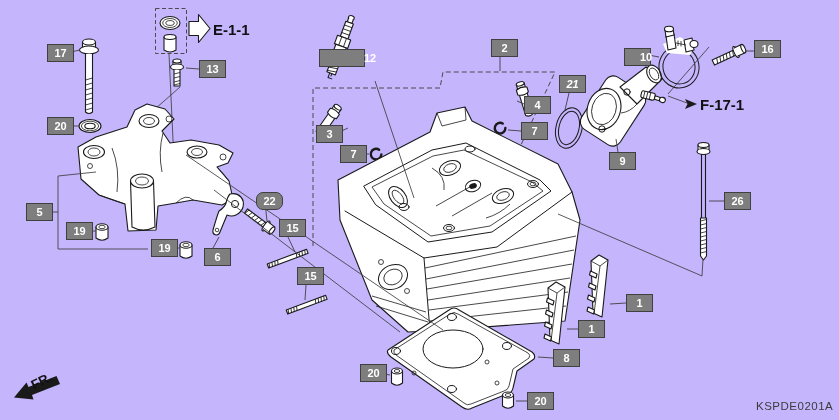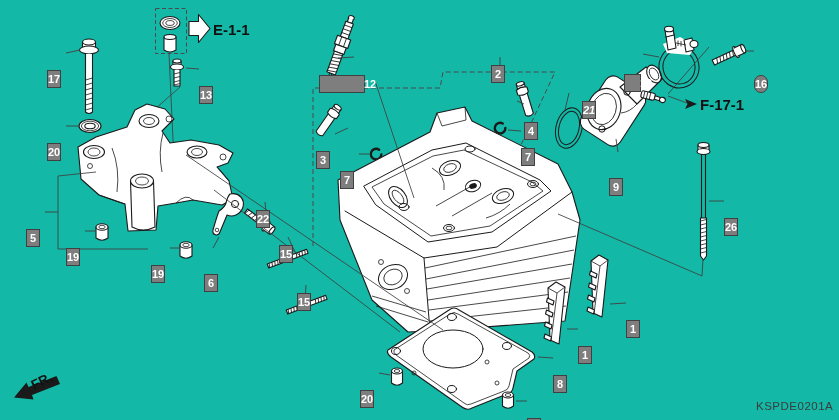--- a/index.html
+++ b/index.html
@@ -1,32 +1,32 @@
 <!DOCTYPE html>
 <html style="--callout-bg: #7e7e7e; --callout-border: #404040; --callout-text: #ffffff;"><head>
 <meta charset="utf-8">
 <style>
   html,body{margin:0;padding:0;background:#fff;}
-  .stage{position:relative;width:839px;height:420px;background:#14b8a6;overflow:hidden;
+  .stage{position:relative;width:839px;height:420px;background:#c4b5fd;overflow:hidden;
          font-family:"Liberation Sans",sans-serif;}
   .stage svg{position:absolute;left:0;top:0;}
   .p{fill:#fff;stroke:#1a1a1a;stroke-width:1.1;stroke-linejoin:round;stroke-linecap:round;}
   .ln{fill:none;stroke:#1a1a1a;stroke-width:1;stroke-linejoin:round;stroke-linecap:round;}
   .fine{fill:none;stroke:#1a1a1a;stroke-width:0.8;}
   .thin{fill:none;stroke:#3f3f3f;stroke-width:0.85;}
   .dash{fill:none;stroke:#4a4a4a;stroke-width:1;stroke-dasharray:5 3;}
   .leader{fill:none;stroke:#3f3f3f;stroke-width:0.9;}
   .dark{fill:#1a1a1a;stroke:none;}
   .ref-text{font:bold 15px "Liberation Sans",sans-serif;fill:#111;}
   .fr-text{font:bold 13.5px "Liberation Sans",sans-serif;fill:#111;}
   .code-text{font:11.5px "Liberation Sans",sans-serif;fill:#3c3c3c;letter-spacing:.5px;}
-  .callout{position:absolute;width:14px;height:18px;box-sizing:border-box;
+  .callout{position:absolute;width:27px;height:18px;box-sizing:border-box;
            background:var(--callout-bg,#7e7e7e);border:1px solid var(--callout-border,#404040);
            color:var(--callout-text,#fff);font:bold 11px/16px "Liberation Sans",sans-serif;
-           text-align:center;cursor:pointer;margin-top:26px;}
+           text-align:center;cursor:pointer;}
 </style>
 </head>
 <body>
 
 <div class="stage">
 <svg width="839" height="420" viewBox="0 0 839 420">
 
   <g>
     <path class="thin" d="M169,54 L175,183"></path>
     <path class="thin" d="M180,87 L113,146"></path>
@@ -345,32 +345,32 @@
 </svg>
 
 <div id="callouts">
       <div class="callout" style="left: 47px; top: 44px;">17</div>
       <div class="callout" style="left: 47px; top: 117px;">20</div>
       <div class="callout" style="left: 199px; top: 60px;">13</div>
       <div class="callout" style="left: 26px; top: 203px;">5</div>
       <div class="callout" style="left: 66px; top: 222px;">19</div>
       <div class="callout" style="left: 151px; top: 239px;">19</div>
       <div class="callout" style="left: 204px; top: 248px;">6</div>
-      <div class="callout" style="left: 256px; top: 184px;">22</div>
+      <div class="callout" style="left: 256px; top: 192px; border-radius: 7px;">22</div>
       <div class="callout" style="left: 279px; top: 219px;">15</div>
       <div class="callout" style="left: 297px; top: 267px;">15</div>
       <div class="callout" style="left: 319px; top: 49px; padding-left: 44px;">12</div>
       <div class="callout" style="left: 316px; top: 125px;">3</div>
       <div class="callout" style="left: 340px; top: 145px;">7</div>
       <div class="callout" style="left: 491px; top: 39px;">2</div>
       <div class="callout" style="left: 524px; top: 96px;">4</div>
       <div class="callout" style="left: 521px; top: 122px;">7</div>
-      <div class="callout" style="left: 582px; top: 75px; font-style: italic;">21</div>
+      <div class="callout" style="left: 559px; top: 75px; font-style: italic;">21</div>
       <div class="callout" style="left: 624px; top: 48px; padding-left: 15px;">10</div>
-      <div class="callout" style="left: 754px; top: 49px; border-radius: 7px;">16</div>
+      <div class="callout" style="left: 754px; top: 40px;">16</div>
       <div class="callout" style="left: 609px; top: 152px;">9</div>
       <div class="callout" style="left: 724px; top: 192px;">26</div>
       <div class="callout" style="left: 626px; top: 294px;">1</div>
       <div class="callout" style="left: 578px; top: 320px;">1</div>
       <div class="callout" style="left: 553px; top: 349px;">8</div>
       <div class="callout" style="left: 360px; top: 364px;">20</div>
       <div class="callout" style="left: 527px; top: 392px;">20</div>
     </div>
 </div>
 

